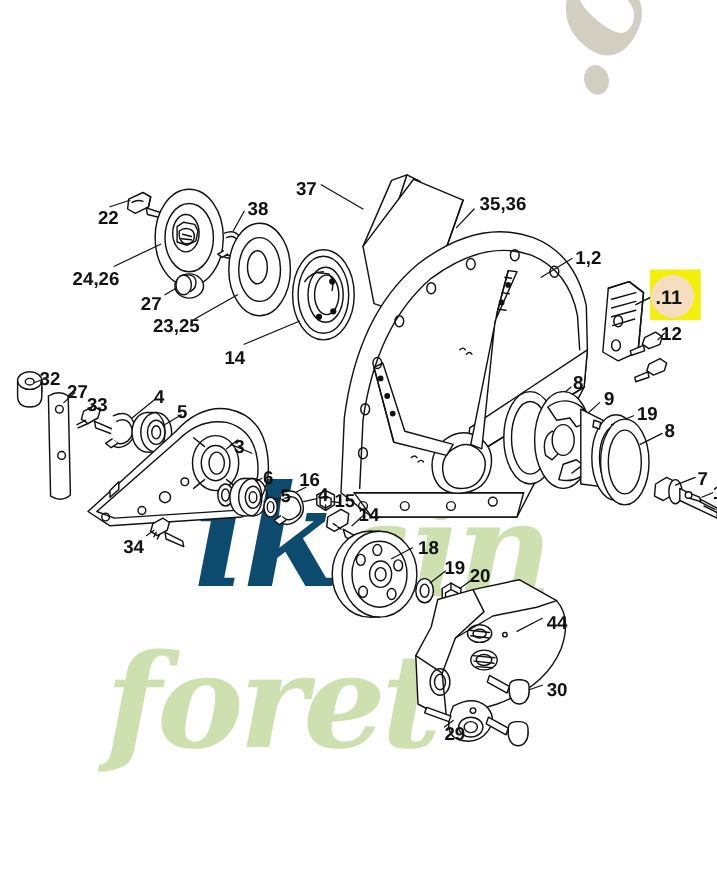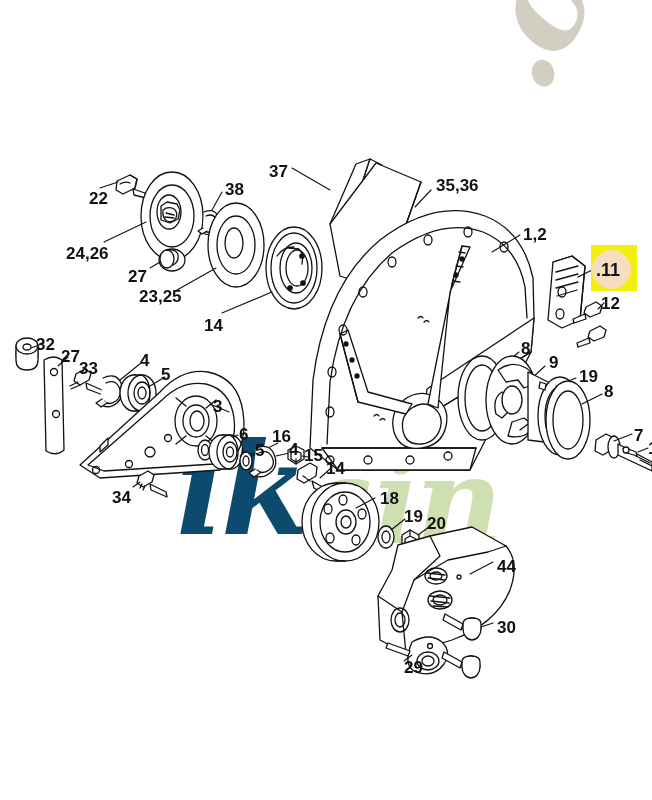--- a/index.html
+++ b/index.html
@@ -84,20 +84,21 @@
     font-size:18px;
     color:#111111;
     white-space:nowrap;
   }
 </style>
 </head>
 <body>
 
 <div id="stage">
 
+  <div class="wm" id="wm-foret">foret</div>
   <div class="wm" id="wm-ik">ik</div>
   <div class="wm" id="wm-ain">ain</div>
   <div class="wm" id="wm-com">.com</div>
 
   <svg id="art" viewBox="0 0 652 800">
     <g fill="none" stroke="#111111" stroke-width="1.3" stroke-linejoin="round" stroke-linecap="round">
 
       <g>
         <path d="M117 181 l13 -6 l7 4 l-2 9 l-12 6 l-7 -4 Z" fill="#ffffff"></path>
         <path d="M130 175 l7 4 l-2 9"></path>

